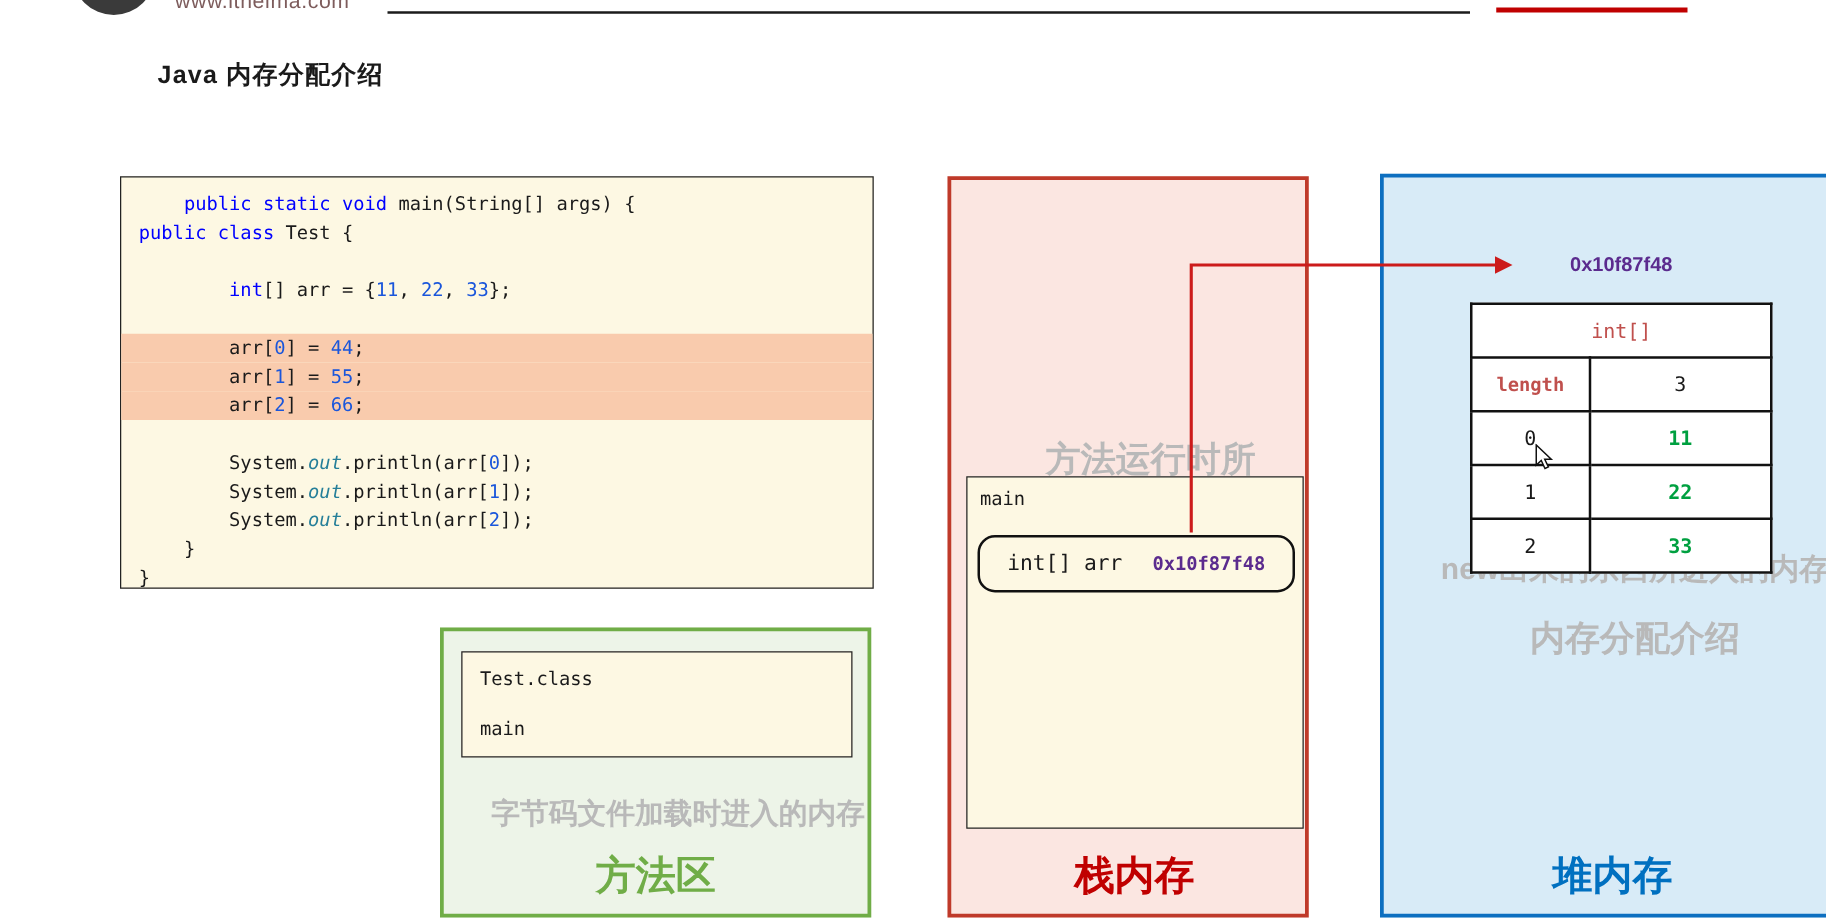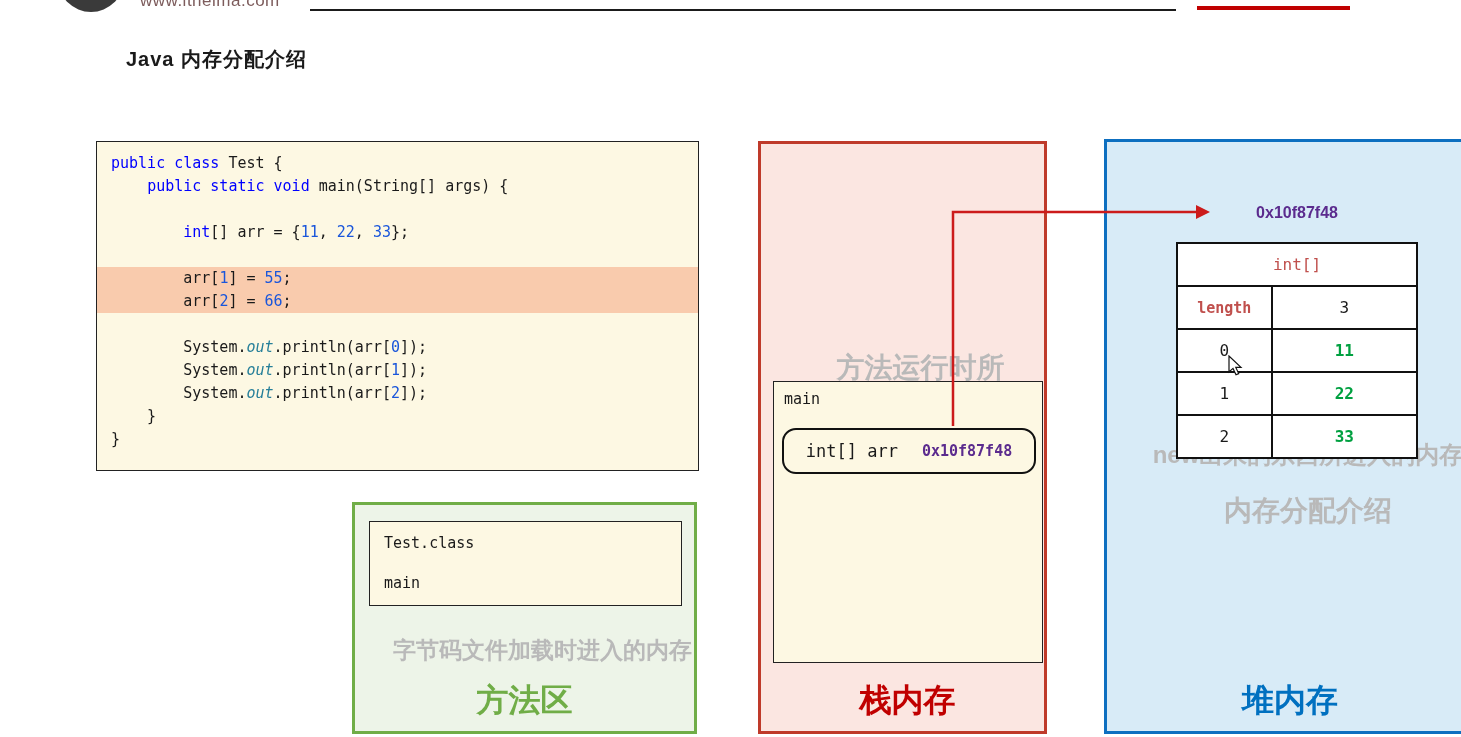--- a/index.html
+++ b/index.html
@@ -88,25 +88,26 @@
 
 <div id="page">
 
   <div class="logo-circle"></div>
   <div class="site-text">www.itheima.com</div>
   <div class="rule-black"></div>
   <div class="rule-red"></div>
   <div class="page-title">Java 内存分配介绍</div>
 
   <div class="code-box">
+      <div class="code-line"><span class="pl">    </span><span class="kw">public</span><span class="pl"> </span><span class="kw">static</span><span class="pl"> </span><span class="kw">void</span><span class="pl"> main(String[] args) {</span></div>
       <div class="code-line"><span class="kw">public</span><span class="pl"> </span><span class="kw">class</span><span class="pl"> Test {</span></div>
-      <div class="code-line"><span class="pl">    </span><span class="kw">public</span><span class="pl"> </span><span class="kw">static</span><span class="pl"> </span><span class="kw">void</span><span class="pl"> main(String[] args) {</span></div>
       <div class="code-line">&nbsp;</div>
       <div class="code-line"><span class="pl">        </span><span class="kw">int</span><span class="pl">[] arr = {</span><span class="num">11</span><span class="pl">, </span><span class="num">22</span><span class="pl">, </span><span class="num">33</span><span class="pl">};</span></div>
       <div class="code-line">&nbsp;</div>
+      <div class="code-line hl"><span class="pl">        arr[</span><span class="num">0</span><span class="pl">] = </span><span class="num">44</span><span class="pl">;</span></div>
       <div class="code-line hl"><span class="pl">        arr[</span><span class="num">1</span><span class="pl">] = </span><span class="num">55</span><span class="pl">;</span></div>
       <div class="code-line hl"><span class="pl">        arr[</span><span class="num">2</span><span class="pl">] = </span><span class="num">66</span><span class="pl">;</span></div>
       <div class="code-line">&nbsp;</div>
       <div class="code-line"><span class="pl">        System.</span><span class="out">out</span><span class="pl">.println(arr[</span><span class="num">0</span><span class="pl">]);</span></div>
       <div class="code-line"><span class="pl">        System.</span><span class="out">out</span><span class="pl">.println(arr[</span><span class="num">1</span><span class="pl">]);</span></div>
       <div class="code-line"><span class="pl">        System.</span><span class="out">out</span><span class="pl">.println(arr[</span><span class="num">2</span><span class="pl">]);</span></div>
       <div class="code-line"><span class="pl">    }</span></div>
       <div class="code-line"><span class="pl">}</span></div>
     </div>
 

